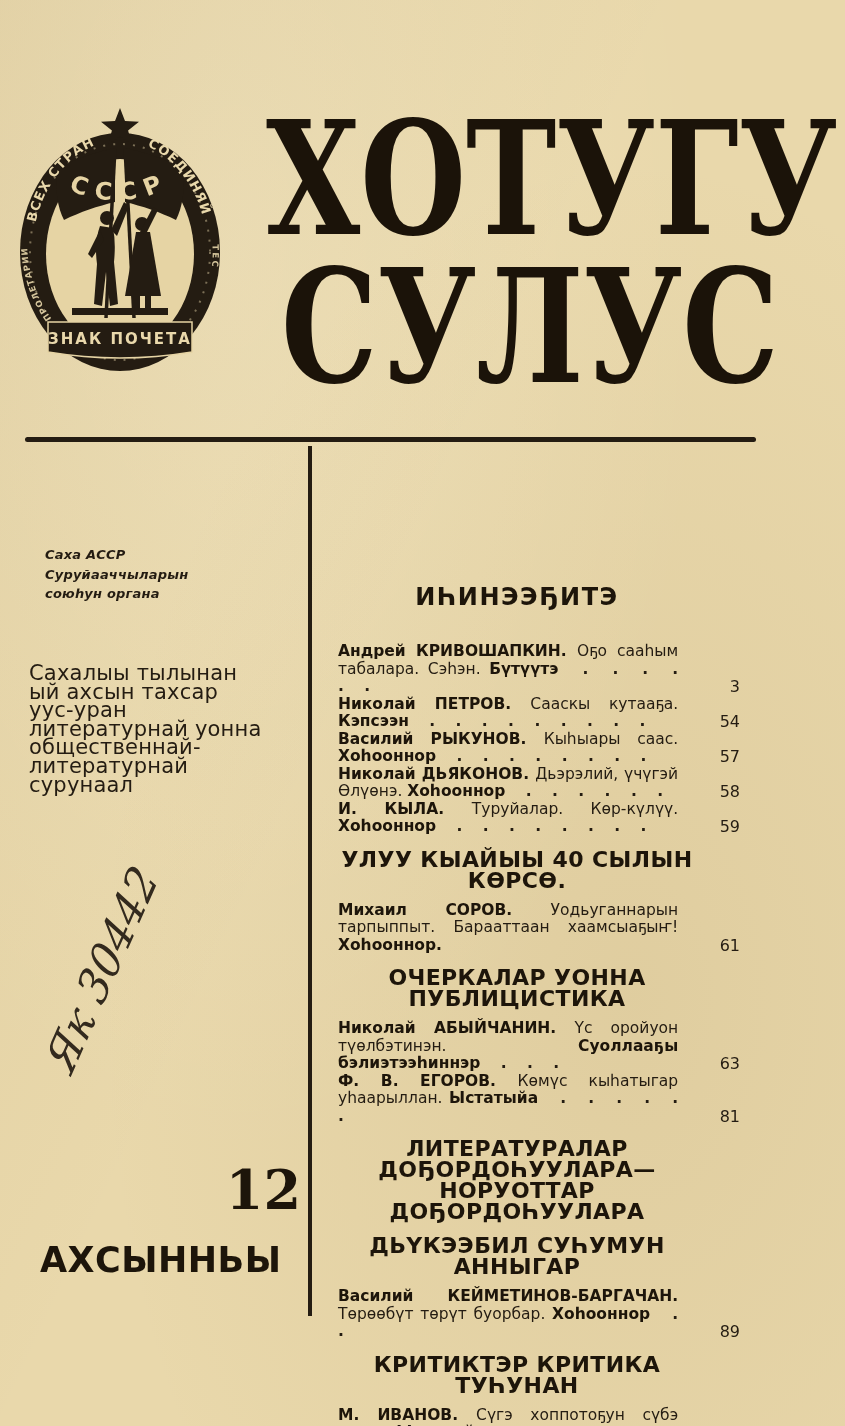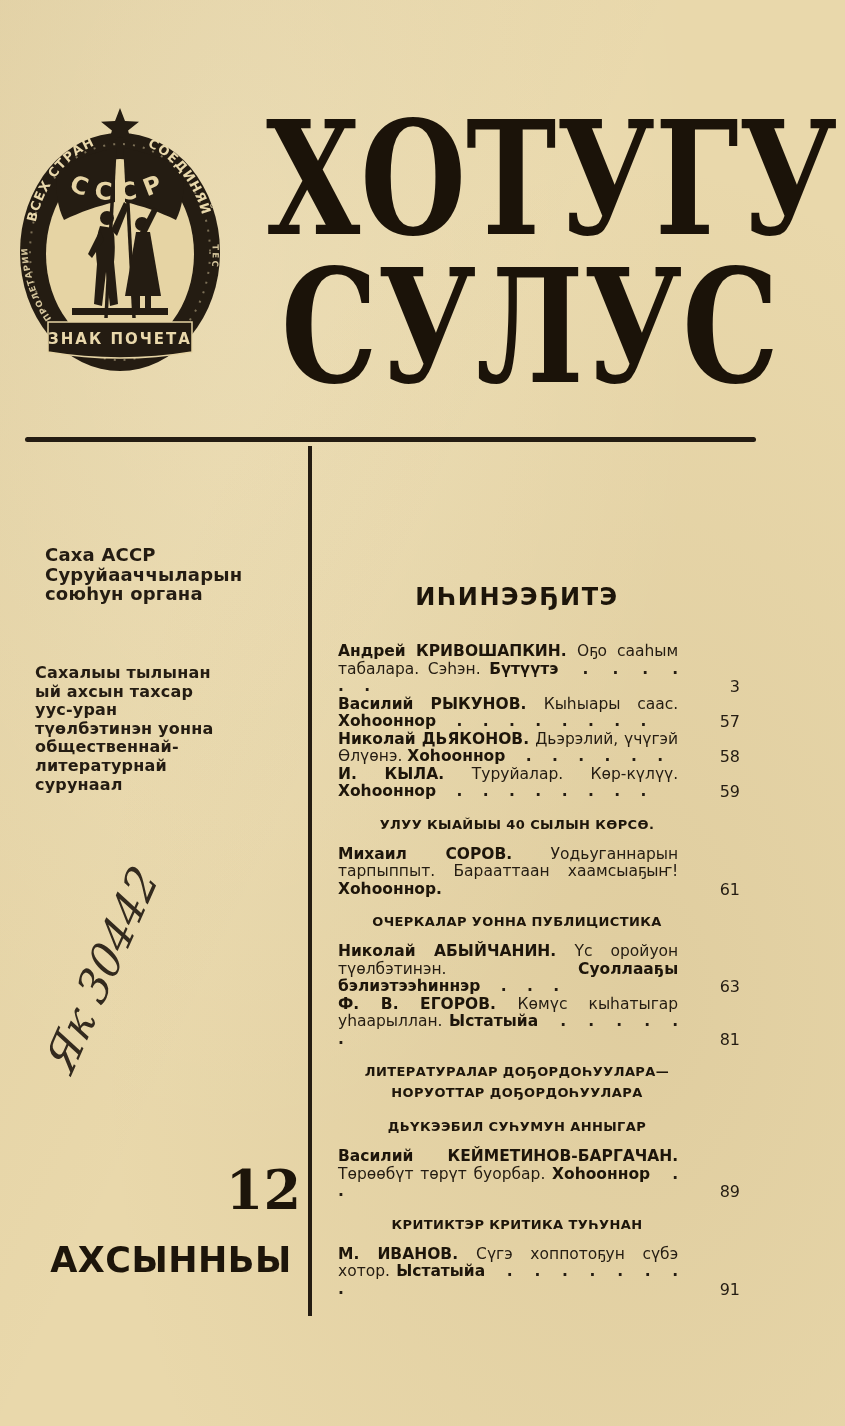--- a/index.html
+++ b/index.html
@@ -18,33 +18,33 @@
   .title-line{position:absolute;left:230px;width:600px;text-align:center;
     font-family:"DejaVu Serif", serif;font-weight:bold;color:#1b1309;
     font-size:138px;line-height:150px;white-space:nowrap;
     transform:scale(0.88,1.14);transform-origin:50% 0;}
   .t1{top:94px;}
   .t2{top:242px;}
   
   .hrule{position:absolute;left:25px;top:437px;width:731px;height:5px;background:#241c12;border-radius:3px;}
   .vrule{position:absolute;left:308px;top:446px;width:4px;height:870px;background:#241c12;}
   
-  .org{position:absolute;left:45px;top:545px;width:256px;font-weight:bold;font-size:18px;line-height:19.5px;letter-spacing:0.2px;}
-  .desc{position:absolute;left:35px;top:664px;width:256px;font-weight:bold;font-size:16px;line-height:18.6px;letter-spacing:0.2px;}
+  .org{position:absolute;left:45px;top:545px;width:256px;font-weight:bold;font-size:13px;line-height:19.5px;letter-spacing:0.2px;font-style:italic;}
+  .desc{position:absolute;left:29px;top:664px;width:256px;font-weight:normal;font-size:21px;line-height:18.6px;letter-spacing:0.2px;}
   .handwriting{position:absolute;left:58px;top:1042px;white-space:nowrap;
     font-family:"DejaVu Serif", serif;font-style:italic;font-size:44px;color:#332a1e;
     transform:rotate(-66deg) skewX(-8deg);transform-origin:0 50%;}
   .issue-no{position:absolute;left:45px;top:1158px;width:256px;text-align:right;
     font-family:"DejaVu Serif", serif;font-weight:bold;font-size:54px;color:#1d150a;}
   .issue-month{position:absolute;left:40px;top:1240px;width:262px;
-    font-weight:bold;font-size:35px;letter-spacing:0.5px;color:#1d150a;white-space:nowrap;text-align:center;}
+    font-weight:bold;font-size:35px;letter-spacing:0.5px;color:#1d150a;white-space:nowrap;}
   
   .toc{position:absolute;left:338px;top:583px;width:402px;}
   .toc-title{width:358px;text-align:center;font-weight:bold;font-size:24px;letter-spacing:1.5px;margin-bottom:32px;color:#1d150a;}
-  .toc-heading{width:358px;text-align:center;font-weight:bold;font-size:13px;line-height:21px;letter-spacing:0.4px;margin:13px 0 11px;color:#1d150a;}
+  .toc-heading{width:358px;text-align:center;font-weight:bold;font-size:22px;line-height:21px;letter-spacing:0.4px;margin:13px 0 11px;color:#1d150a;}
   .toc-entry{display:flex;width:402px;gap:20px;}
   .entry-text{width:358px;text-align:justify;font-size:15.5px;line-height:17.5px;}
   .entry-text b{color:#1d150a;}
   .entry-page{width:44px;text-align:right;align-self:flex-end;font-size:16px;line-height:17.5px;}
   .leader{word-spacing:15px;font-weight:bold;}
 </style>
 </head>
 <body>
 
 <div class="page">
@@ -118,37 +118,41 @@
 
   <div class="org">
     <div>Саха АССР</div>
     <div>Суруйааччыларын</div>
     <div>союһун органа</div>
   </div>
   <div class="desc">
     <div>Сахалыы тылынан</div>
     <div>ый ахсын тахсар</div>
     <div>уус-уран</div>
-    <div>түөлбэтинэн уонна</div>
+    <div>литературнай уонна</div>
     <div>общественнай-</div>
     <div>литературнай</div>
     <div>сурунаал</div>
   </div>
   <div class="handwriting">Як 30442</div>
   <div class="issue-no">12</div>
   <div class="issue-month">АХСЫННЬЫ</div>
 
   <div class="toc">
     <div class="toc-title">ИҺИНЭЭҔИТЭ</div>
     <div>
         <div class="toc-entry">
           <div class="entry-text"><b>Андрей КРИВОШАПКИН. </b><span>Оҕо сааһым табалара. Сэһэн. </span><b>Бүтүүтэ</b><span class="leader"> . . . . . .</span></div>
           <div class="entry-page">3</div>
         </div>
         <div class="toc-entry">
+          <div class="entry-text"><b>Николай ПЕТРОВ. </b><span>Сааскы кутааҕа. </span><b>Кэпсээн</b><span class="leader"> . . . . . . . . .</span></div>
+          <div class="entry-page">54</div>
+        </div>
+        <div class="toc-entry">
           <div class="entry-text"><b>Василий РЫКУНОВ. </b><span>Кыһыары саас. </span><b>Хоһооннор</b><span class="leader"> . . . . . . . .</span></div>
           <div class="entry-page">57</div>
         </div>
         <div class="toc-entry">
           <div class="entry-text"><b>Николай ДЬЯКОНОВ. </b><span>Дьэрэлий, үчүгэй Өлүөнэ. </span><b>Хоһооннор</b><span class="leader"> . . . . . .</span></div>
           <div class="entry-page">58</div>
         </div>
         <div class="toc-entry">
           <div class="entry-text"><b>И. КЫЛА. </b><span>Туруйалар. Көр-күлүү. </span><b>Хоһооннор</b><span class="leader"> . . . . . . . .</span></div>
           <div class="entry-page">59</div>

